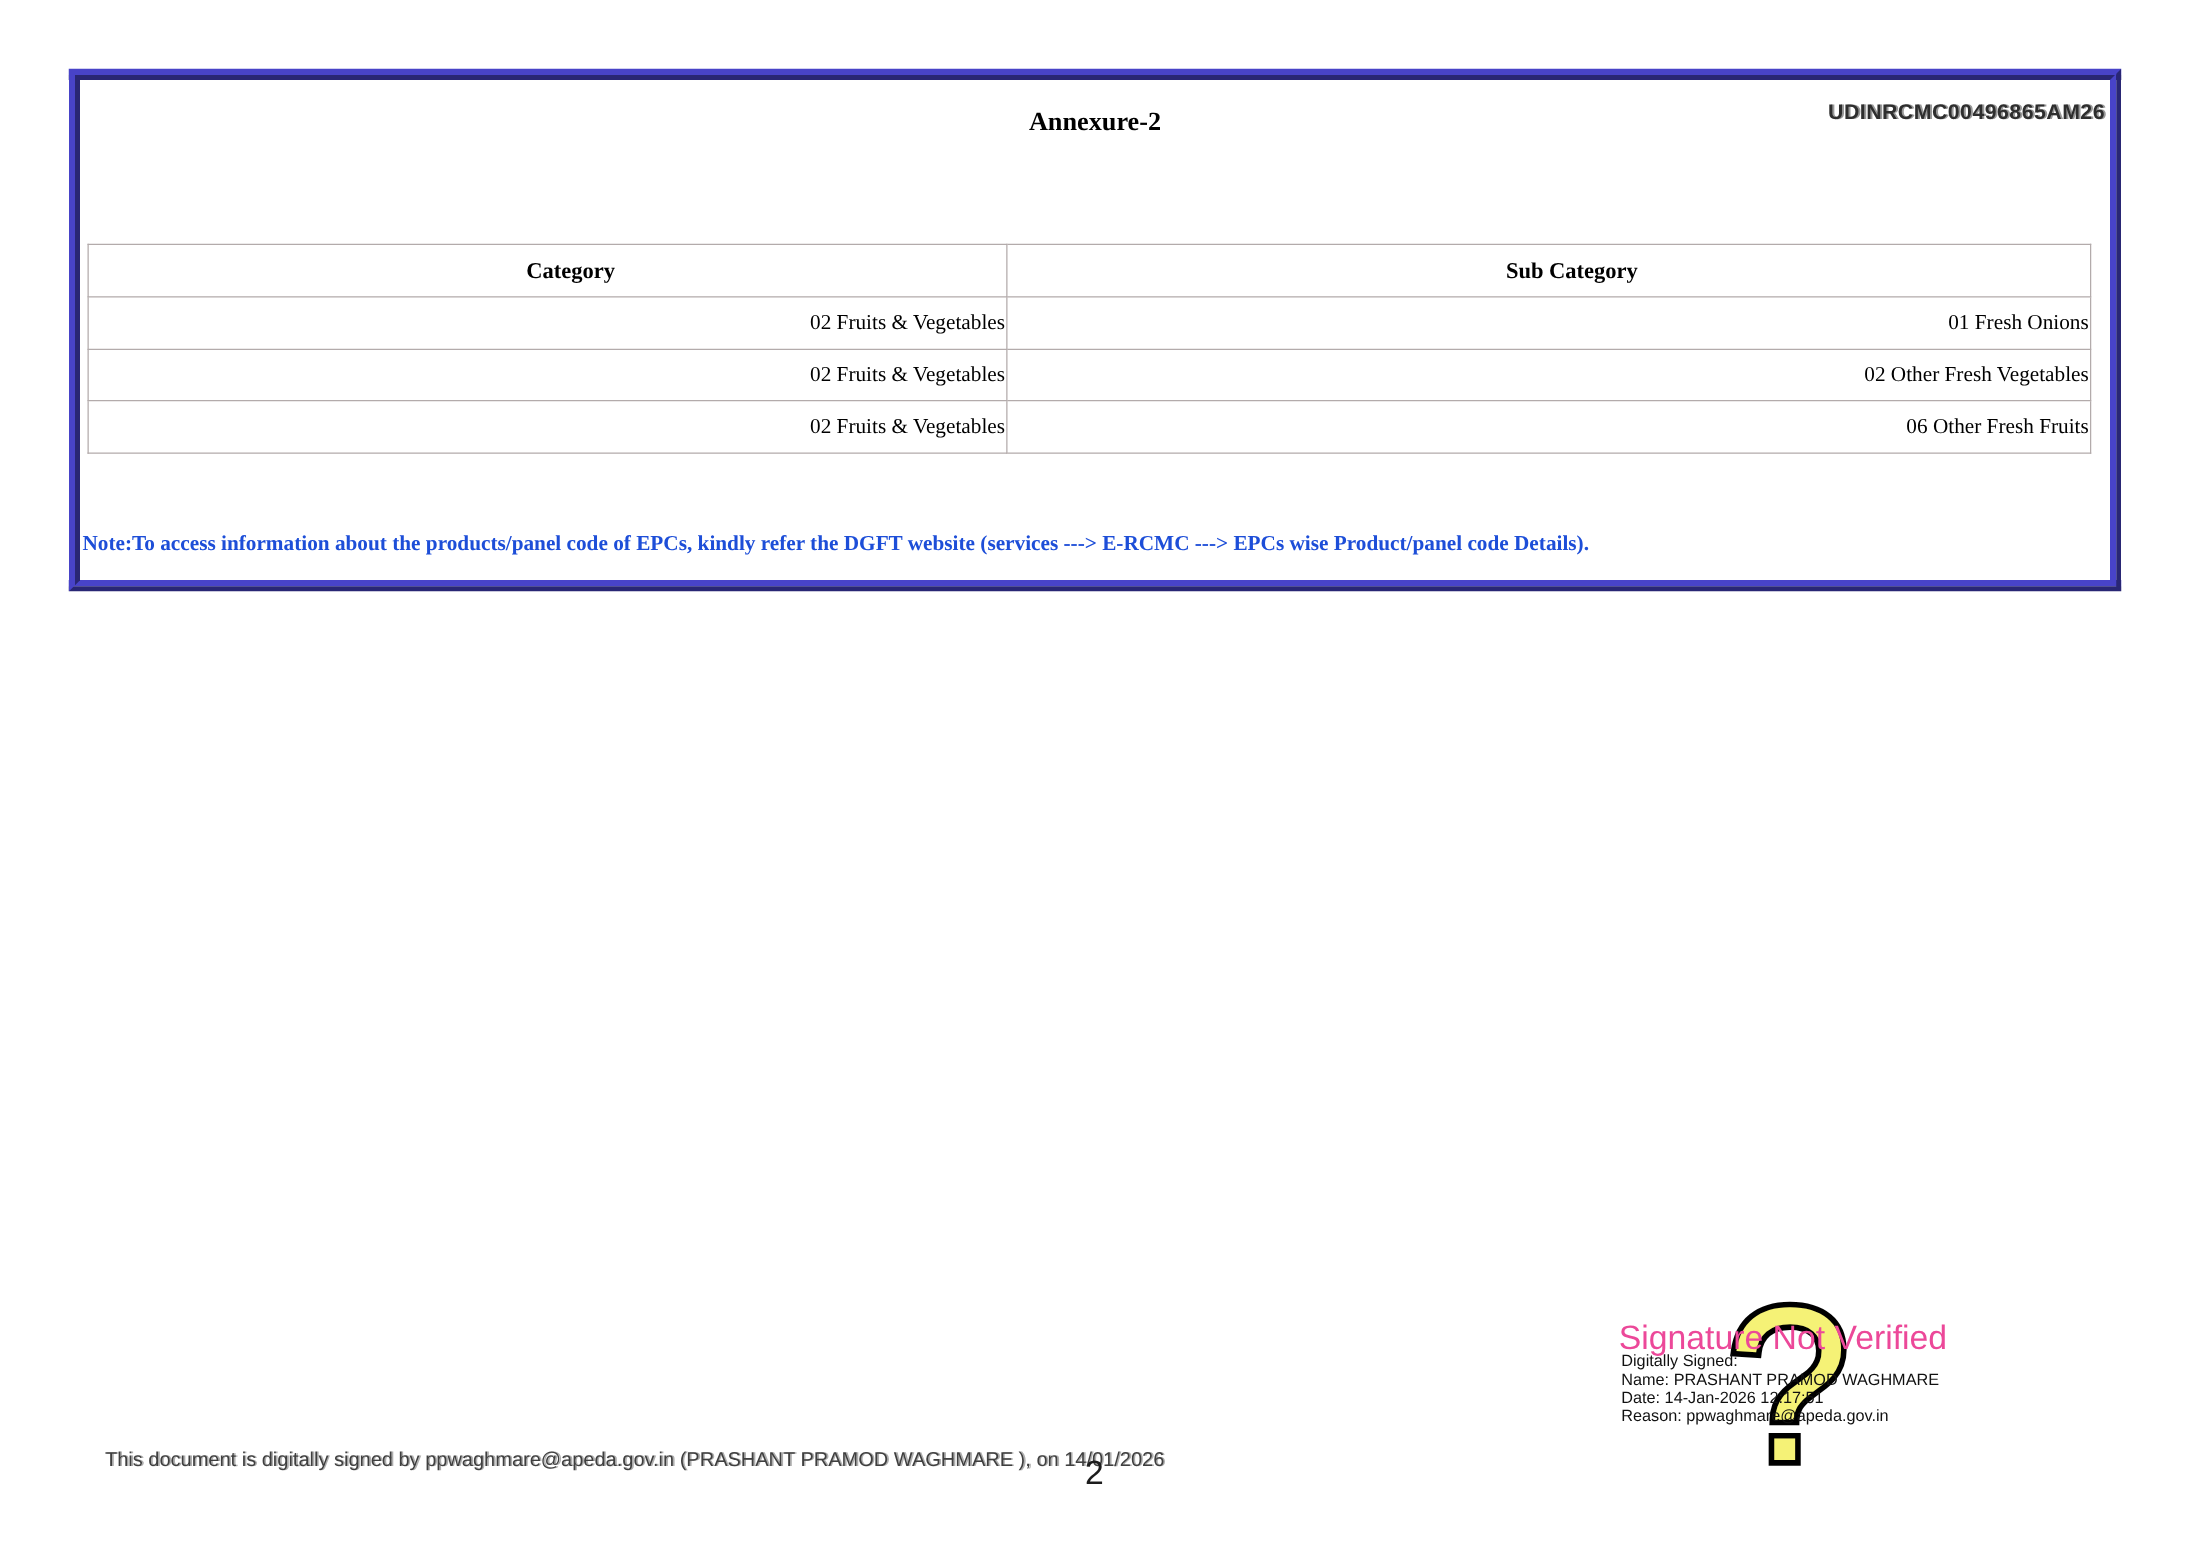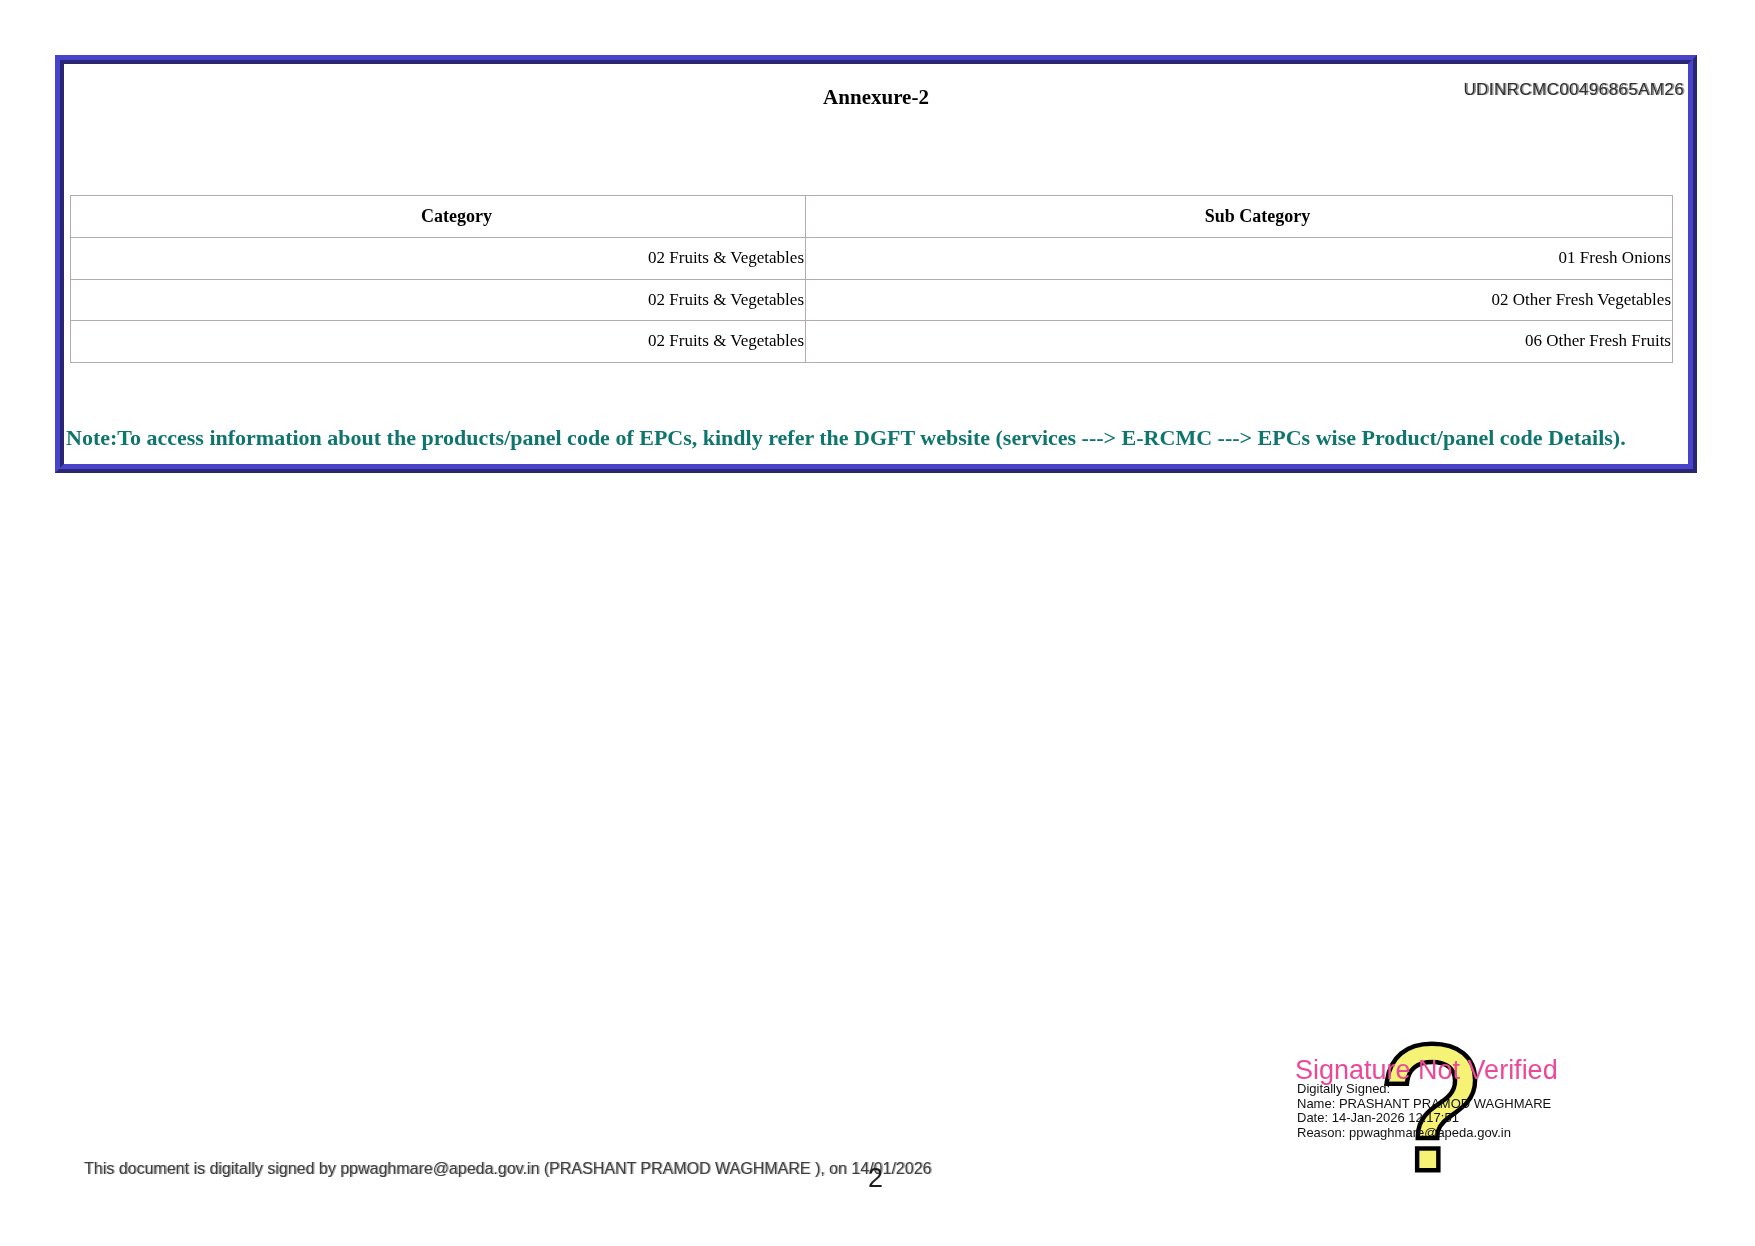--- a/index.html
+++ b/index.html
@@ -30,20 +30,21 @@
   .udin {
     position: absolute;
     top: 16px;
     right: 4px;
     font-family: "Liberation Sans", sans-serif;
     font-size: 17px;
     letter-spacing: 0.4px;
     color: #2e2e2e;
     text-shadow: 1.6px 0 0 rgba(70,70,70,0.55);
     white-space: nowrap;
+    font-weight: bold;
   }
 
   .title-annexure {
     position: absolute;
     top: 21px;
     left: 0;
     width: 100%;
     text-align: center;
     font-size: 21px;
     font-weight: bold;
@@ -93,23 +94,23 @@
     text-align: right;
   }
   col.col-category   { width: 735px; }
   col.col-subcat     { width: 867px; }
 
   .note {
     position: absolute;
     left: 2px;
     top: 361px;
     width: 1610px;
-    font-size: 22px;
-    font-weight: bold;
-    color: #0f766e;
+    font-size: 17px;
+    font-weight: bold;
+    color: #1d4ed8;
     white-space: nowrap;
   }
 
   
   .sig-status {
     position: absolute;
     left: 1295px;
     top: 1033px;
     font-family: "Liberation Sans", sans-serif;
     font-size: 27px;

